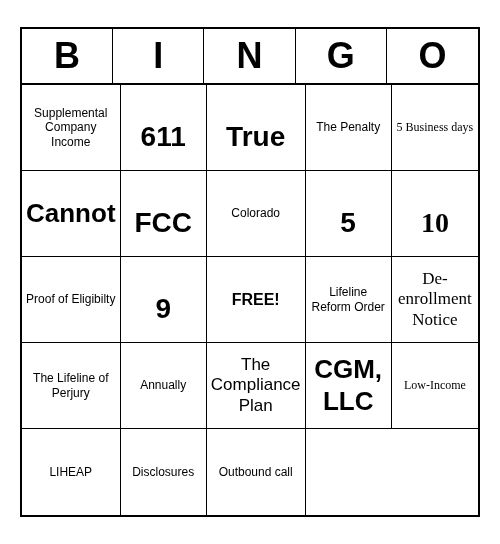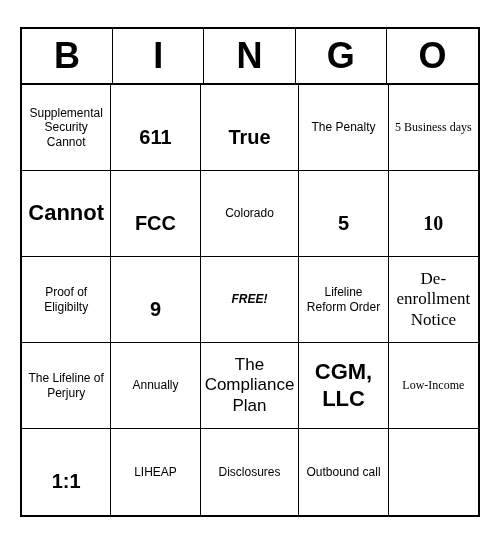--- a/index.html
+++ b/index.html
@@ -50,54 +50,53 @@
       position: relative;
     }
     .bingo-cell:nth-child(5n) {
       border-right: none;
       font-family: Liberation Serif, serif;
     }
     .bingo-cell:nth-child(n+21) {
       border-bottom: none;
     }
     .large {
-      font-size: 20px;
+      font-size: 28px;
       font-weight: bold;
       margin-top: 18px;
     }
     .medium {
-      font-size: 22px;
+      font-size: 26px;
       font-weight: bold;
     }
     .small {
       font-size: 12px;
     }
     .xsmall {
       font-size: 17px;
     }
     .free {
-      font-size: 12px;
+      font-size: 16px;
       font-weight: bold;
-      font-style: italic;
     }
   </style>
 </head>
 <body>
 
 <div class="bingo-card">
   <div class="bingo-header">
   <div class="bingo-header-cell">B</div>
       <div class="bingo-header-cell">I</div>
       <div class="bingo-header-cell">N</div>
       <div class="bingo-header-cell">G</div>
       <div class="bingo-header-cell">O</div>
     </div>
   <div class="bingo-grid">
   <div class="bingo-cell">
-        <span class="small">Supplemental Security Cannot</span>
+        <span class="small">Supplemental Company Income</span>
       </div>
       <div class="bingo-cell">
         <span class="large">611</span>
       </div>
       <div class="bingo-cell">
         <span class="large">True</span>
       </div>
       <div class="bingo-cell">
         <span class="small">The Penalty</span>
       </div>
@@ -143,23 +142,20 @@
       <div class="bingo-cell">
         <span class="xsmall">The Compliance Plan</span>
       </div>
       <div class="bingo-cell">
         <span class="medium">CGM, LLC</span>
       </div>
       <div class="bingo-cell">
         <span class="small">Low-Income</span>
       </div>
       <div class="bingo-cell">
-        <span class="large">1:1</span>
-      </div>
-      <div class="bingo-cell">
         <span class="small">LIHEAP</span>
       </div>
       <div class="bingo-cell">
         <span class="small">Disclosures</span>
       </div>
       <div class="bingo-cell">
         <span class="small">Outbound call</span>
       </div>
     </div>
 </div>

